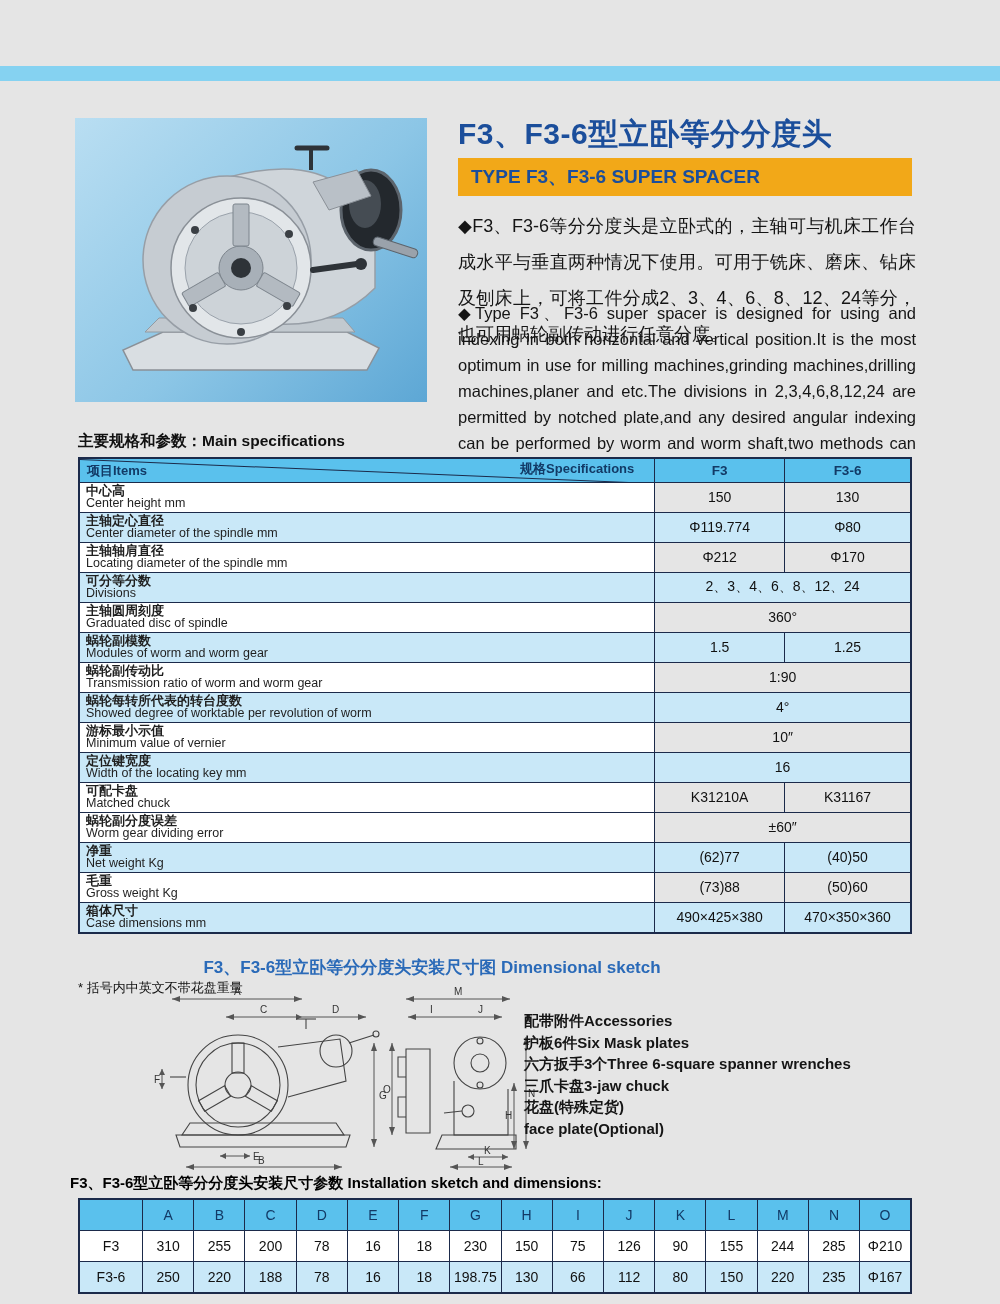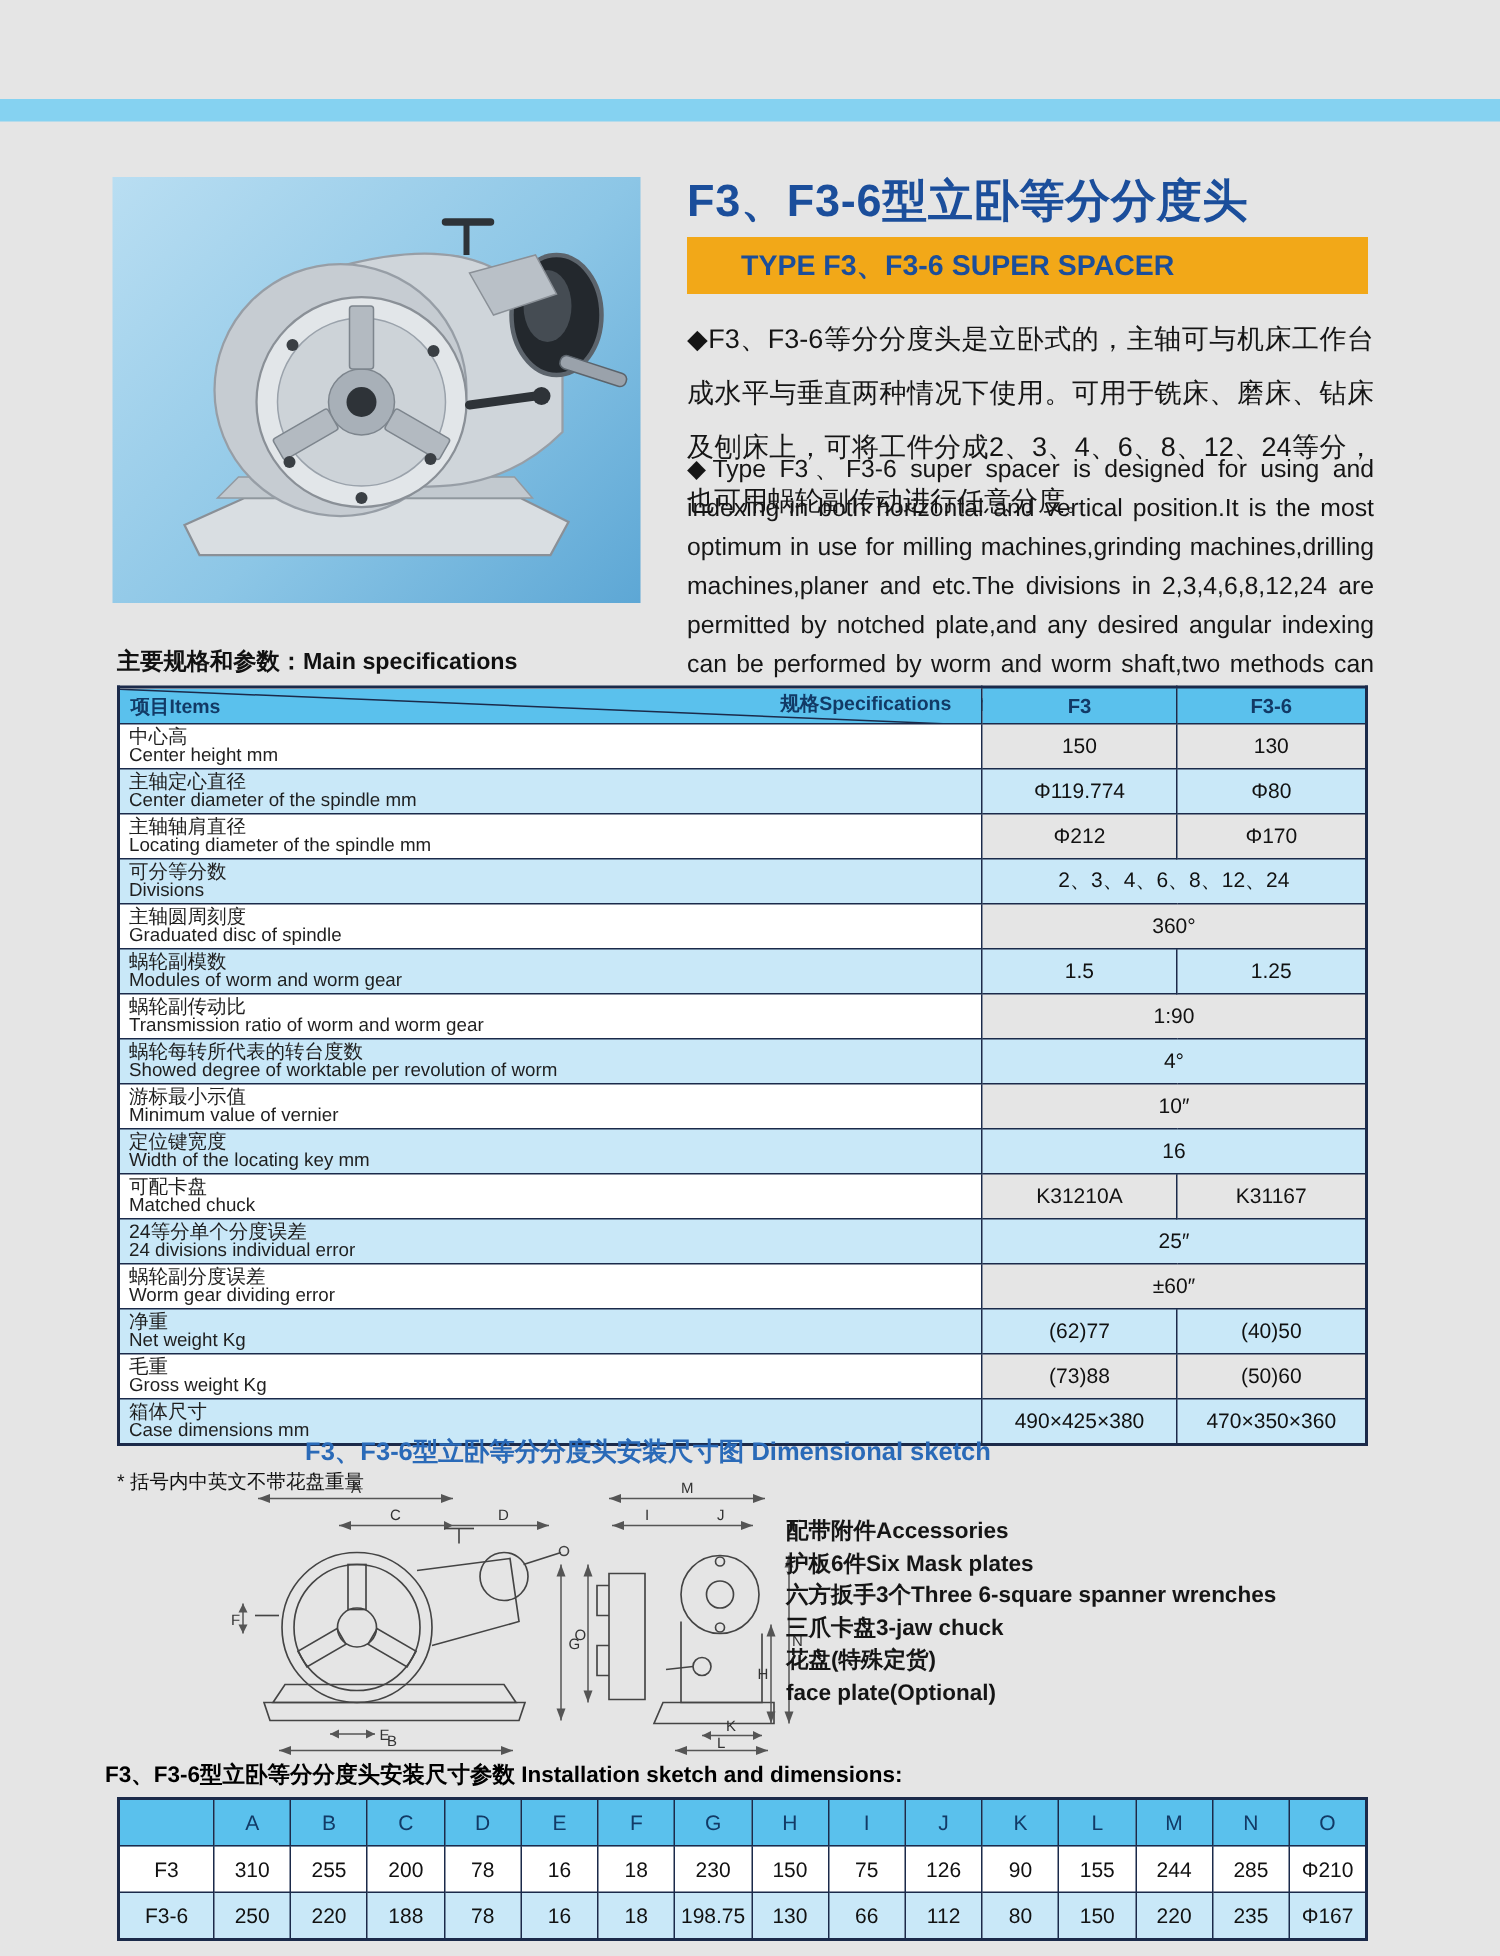--- a/index.html
+++ b/index.html
@@ -11,21 +11,21 @@
   
   .photo{position:absolute;left:75px;top:118px;width:352px;height:284px;
          background:linear-gradient(135deg,#b9def2 0%,#8cc6e6 55%,#5da7d5 100%);}
   .photo svg{display:block;}
 
   
   .title{position:absolute;left:458px;top:114px;width:460px;font-size:30px;font-weight:bold;
          color:#1b4e9b;letter-spacing:0.5px;}
   .banner{position:absolute;left:458px;top:158px;width:454px;height:38px;background:#f2a818;
           display:flex;align-items:center;}
-  .banner span{font-size:19px;font-weight:bold;color:#1b4e9b;padding-left:36px;}
+  .banner span{font-size:19px;font-weight:bold;color:#1b4e9b;padding-left:13px;}
   .desc-cn{position:absolute;left:458px;top:208px;width:458px;font-size:18px;line-height:36px;
            color:#151515;text-align:justify;}
   .desc-en{position:absolute;left:458px;top:300px;width:458px;font-size:16.5px;line-height:26px;
            color:#151515;text-align:justify;}
 
   .spec-heading{position:absolute;left:78px;top:431px;font-size:15.5px;font-weight:bold;color:#111;}
 
   
   table{border-collapse:collapse;}
   .spec-table{position:absolute;left:78px;top:457px;width:834px;border:2px solid #1b2a4a;
@@ -33,21 +33,21 @@
   .spec-table td,.spec-table th{border:1px solid #1b2a4a;padding:0;margin:0;}
   .spec-table .hdr{background:#5ac1ed;height:24px;color:#123a66;font-weight:normal;}
   .spec-table .hdr-diag{position:relative;overflow:hidden;}
   .diag-line{position:absolute;top:0;left:0;width:101%;height:1.4px;background:#1b2a4a;
              transform-origin:0 0;transform:rotate(2.4deg);}
   .hdr-items{position:absolute;left:7px;bottom:2px;font-size:13px;color:#123a66;}
   .hdr-specs{position:absolute;right:20px;top:1px;font-size:13px;color:#123a66;}
   .hdr-model{font-size:13.5px;text-align:center;color:#123a66;}
   .spec-table td.lbl{padding:1px 6px;vertical-align:middle;background:#ffffff;height:26px;}
   .spec-table tr.alt td{background:#c9e8f8;}
-  .lbl .cn{font-size:13px;line-height:13.5px;color:#1f1f1f;}
+  .lbl .cn{font-size:13px;line-height:13.5px;color:#1f1f1f;font-weight:bold;}
   .lbl .en{font-size:12.5px;line-height:13.5px;color:#1f1f1f;}
   .spec-table td.val{font-size:14px;text-align:center;color:#111;}
 
   .footnote{position:absolute;left:78px;top:933px;font-size:13px;color:#111;margin-top:46px;}
 
   .sketch-heading{position:absolute;left:0;top:956px;width:864px;text-align:center;
                   font-size:17px;font-weight:bold;color:#2a6ab8;}
 
   .sketch-wrap{position:absolute;left:150px;top:985px;width:385px;height:185px;}
   .sketch-wrap svg{display:block;}
@@ -225,27 +225,20 @@
           </td>
           <td class="val" colspan="2">16</td>
         </tr>
         <tr>
           <td class="lbl">
             <div class="cn">可配卡盘</div>
             <div class="en">Matched chuck</div>
           </td>
           <td class="val">K31210A</td>
           <td class="val">K31167</td>
-        </tr>
-        <tr class="alt">
-          <td class="lbl">
-            <div class="cn">24等分单个分度误差</div>
-            <div class="en">24 divisions individual error</div>
-          </td>
-          <td class="val" colspan="2">25″</td>
         </tr>
         <tr>
           <td class="lbl">
             <div class="cn">蜗轮副分度误差</div>
             <div class="en">Worm gear dividing error</div>
           </td>
           <td class="val" colspan="2">±60″</td>
         </tr>
         <tr class="alt">
           <td class="lbl">

